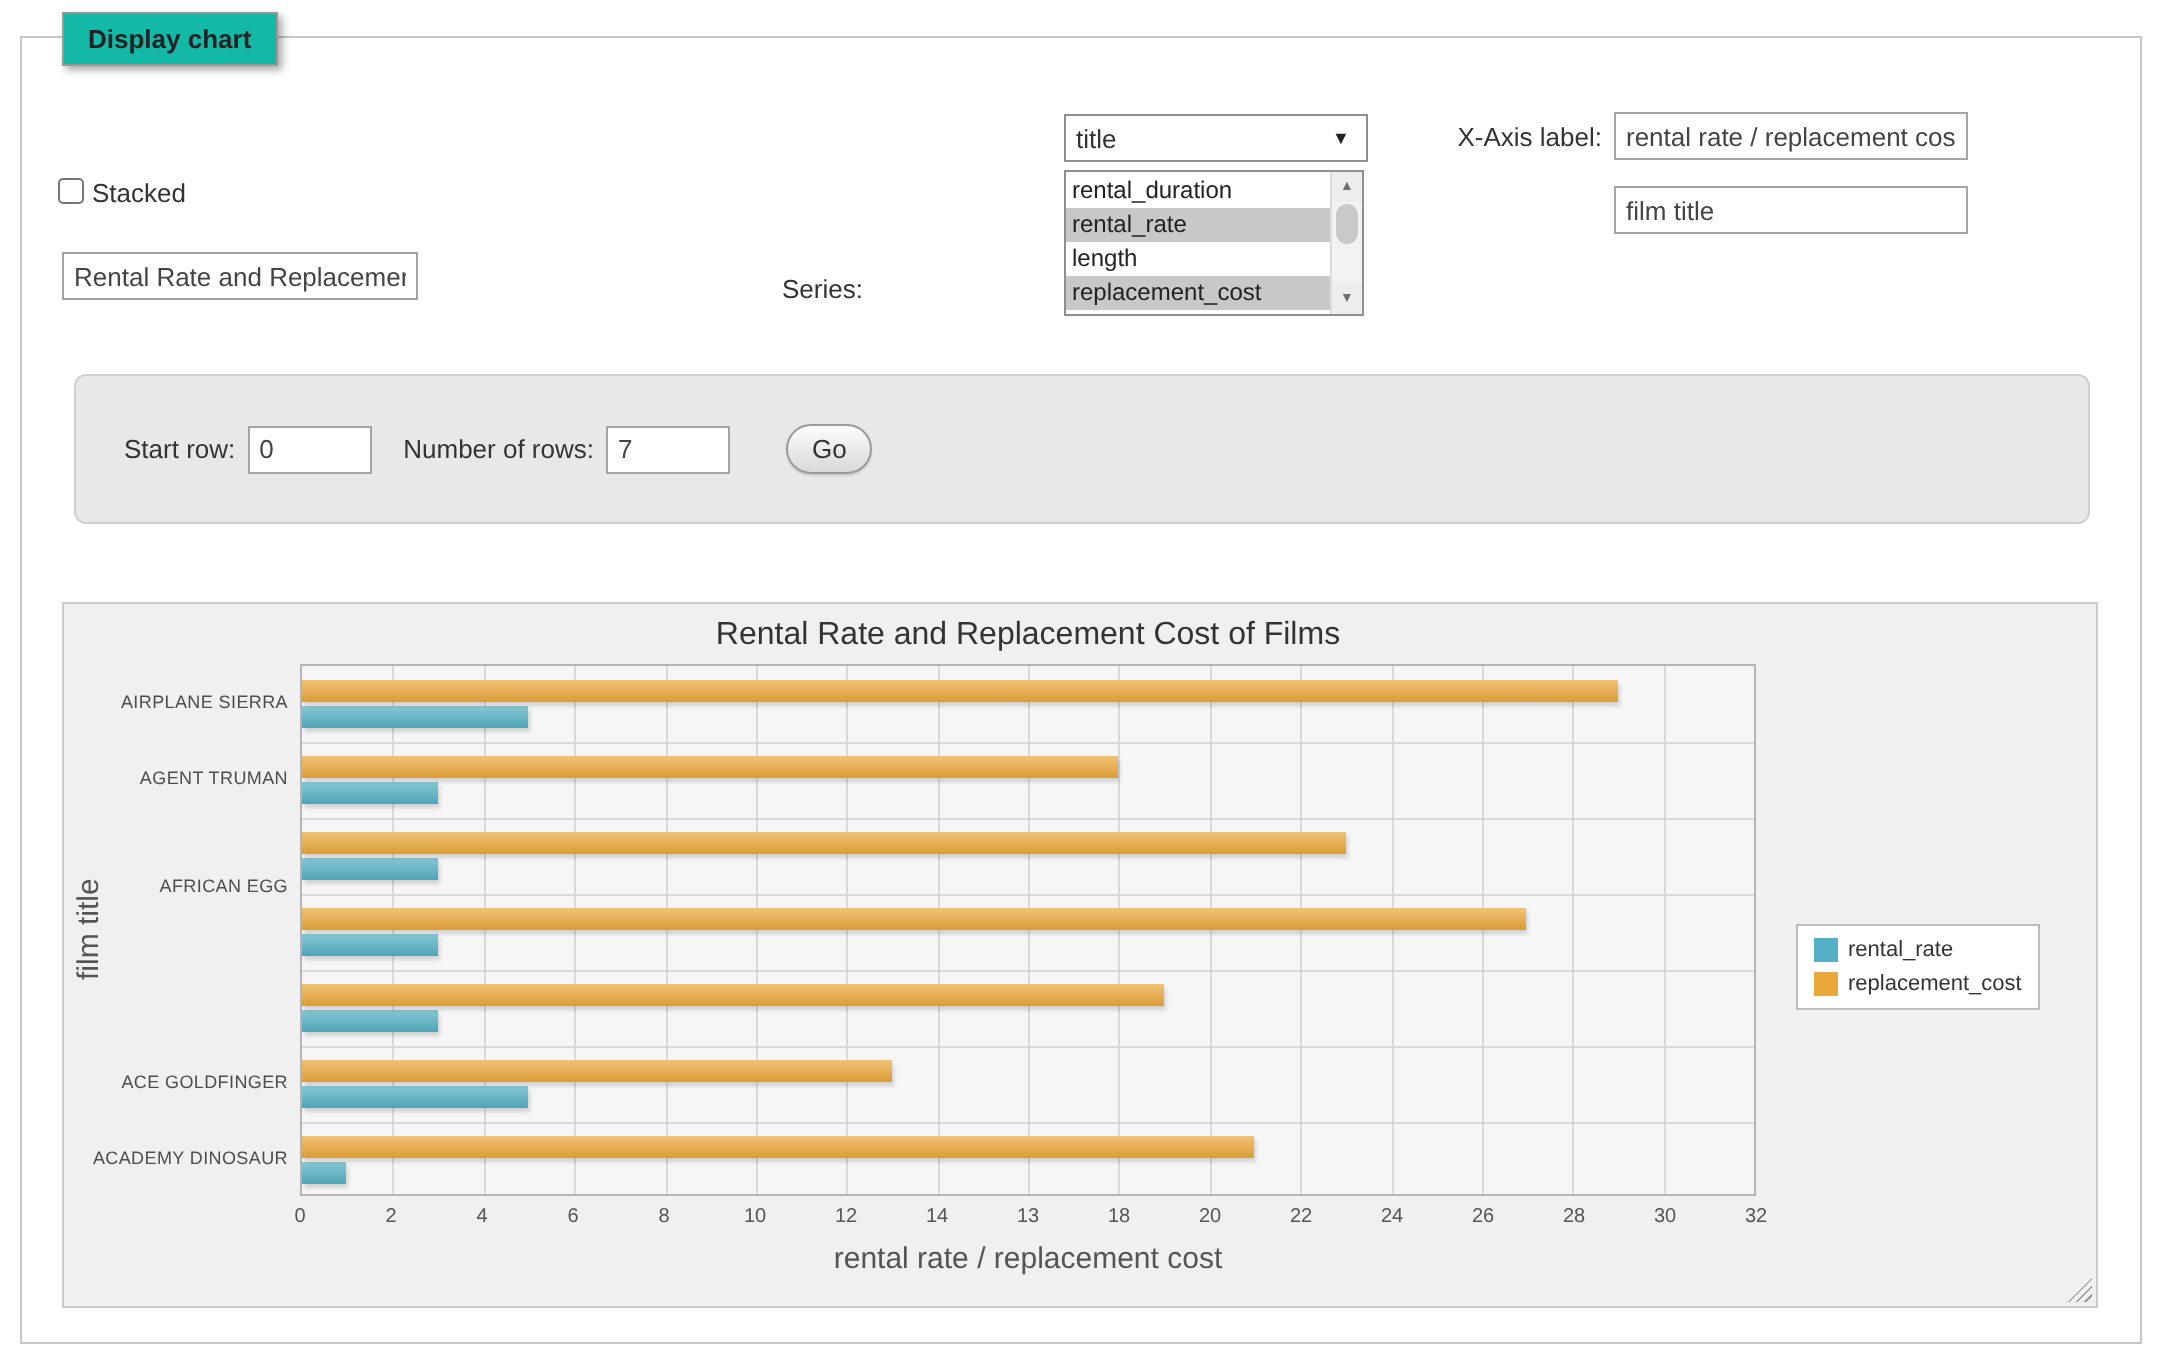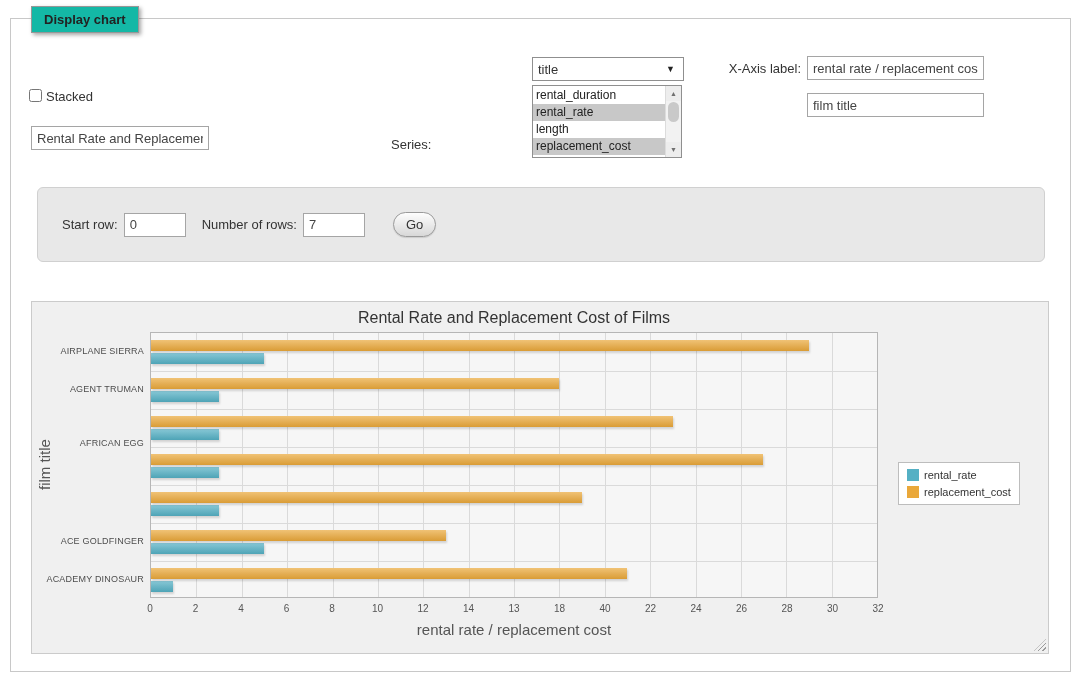--- a/index.html
+++ b/index.html
@@ -156,21 +156,21 @@
   <div class="x-tick" style="left: 103px;">0</div>
       <div class="x-tick" style="left: 148.5px;">2</div>
       <div class="x-tick" style="left: 194px;">4</div>
       <div class="x-tick" style="left: 239.5px;">6</div>
       <div class="x-tick" style="left: 285px;">8</div>
       <div class="x-tick" style="left: 330.5px;">10</div>
       <div class="x-tick" style="left: 376px;">12</div>
       <div class="x-tick" style="left: 421.5px;">14</div>
       <div class="x-tick" style="left: 467px;">13</div>
       <div class="x-tick" style="left: 512.5px;">18</div>
-      <div class="x-tick" style="left: 558px;">40</div>
+      <div class="x-tick" style="left: 558px;">20</div>
       <div class="x-tick" style="left: 603.5px;">22</div>
       <div class="x-tick" style="left: 649px;">24</div>
       <div class="x-tick" style="left: 694.5px;">26</div>
       <div class="x-tick" style="left: 740px;">28</div>
       <div class="x-tick" style="left: 785.5px;">30</div>
       <div class="x-tick" style="left: 831px;">32</div>
       <div class="cat-label" style="top: 30px; height: 38px; line-height: 38px;">AIRPLANE SIERRA</div>
       <div class="cat-label" style="top: 68px; height: 38px; line-height: 38px;">AGENT TRUMAN</div>
       <div class="cat-label" style="top: 122px; height: 38px; line-height: 38px;">AFRICAN EGG</div>
       <div class="cat-label" style="top: 220px; height: 38px; line-height: 38px;">ACE GOLDFINGER</div>

